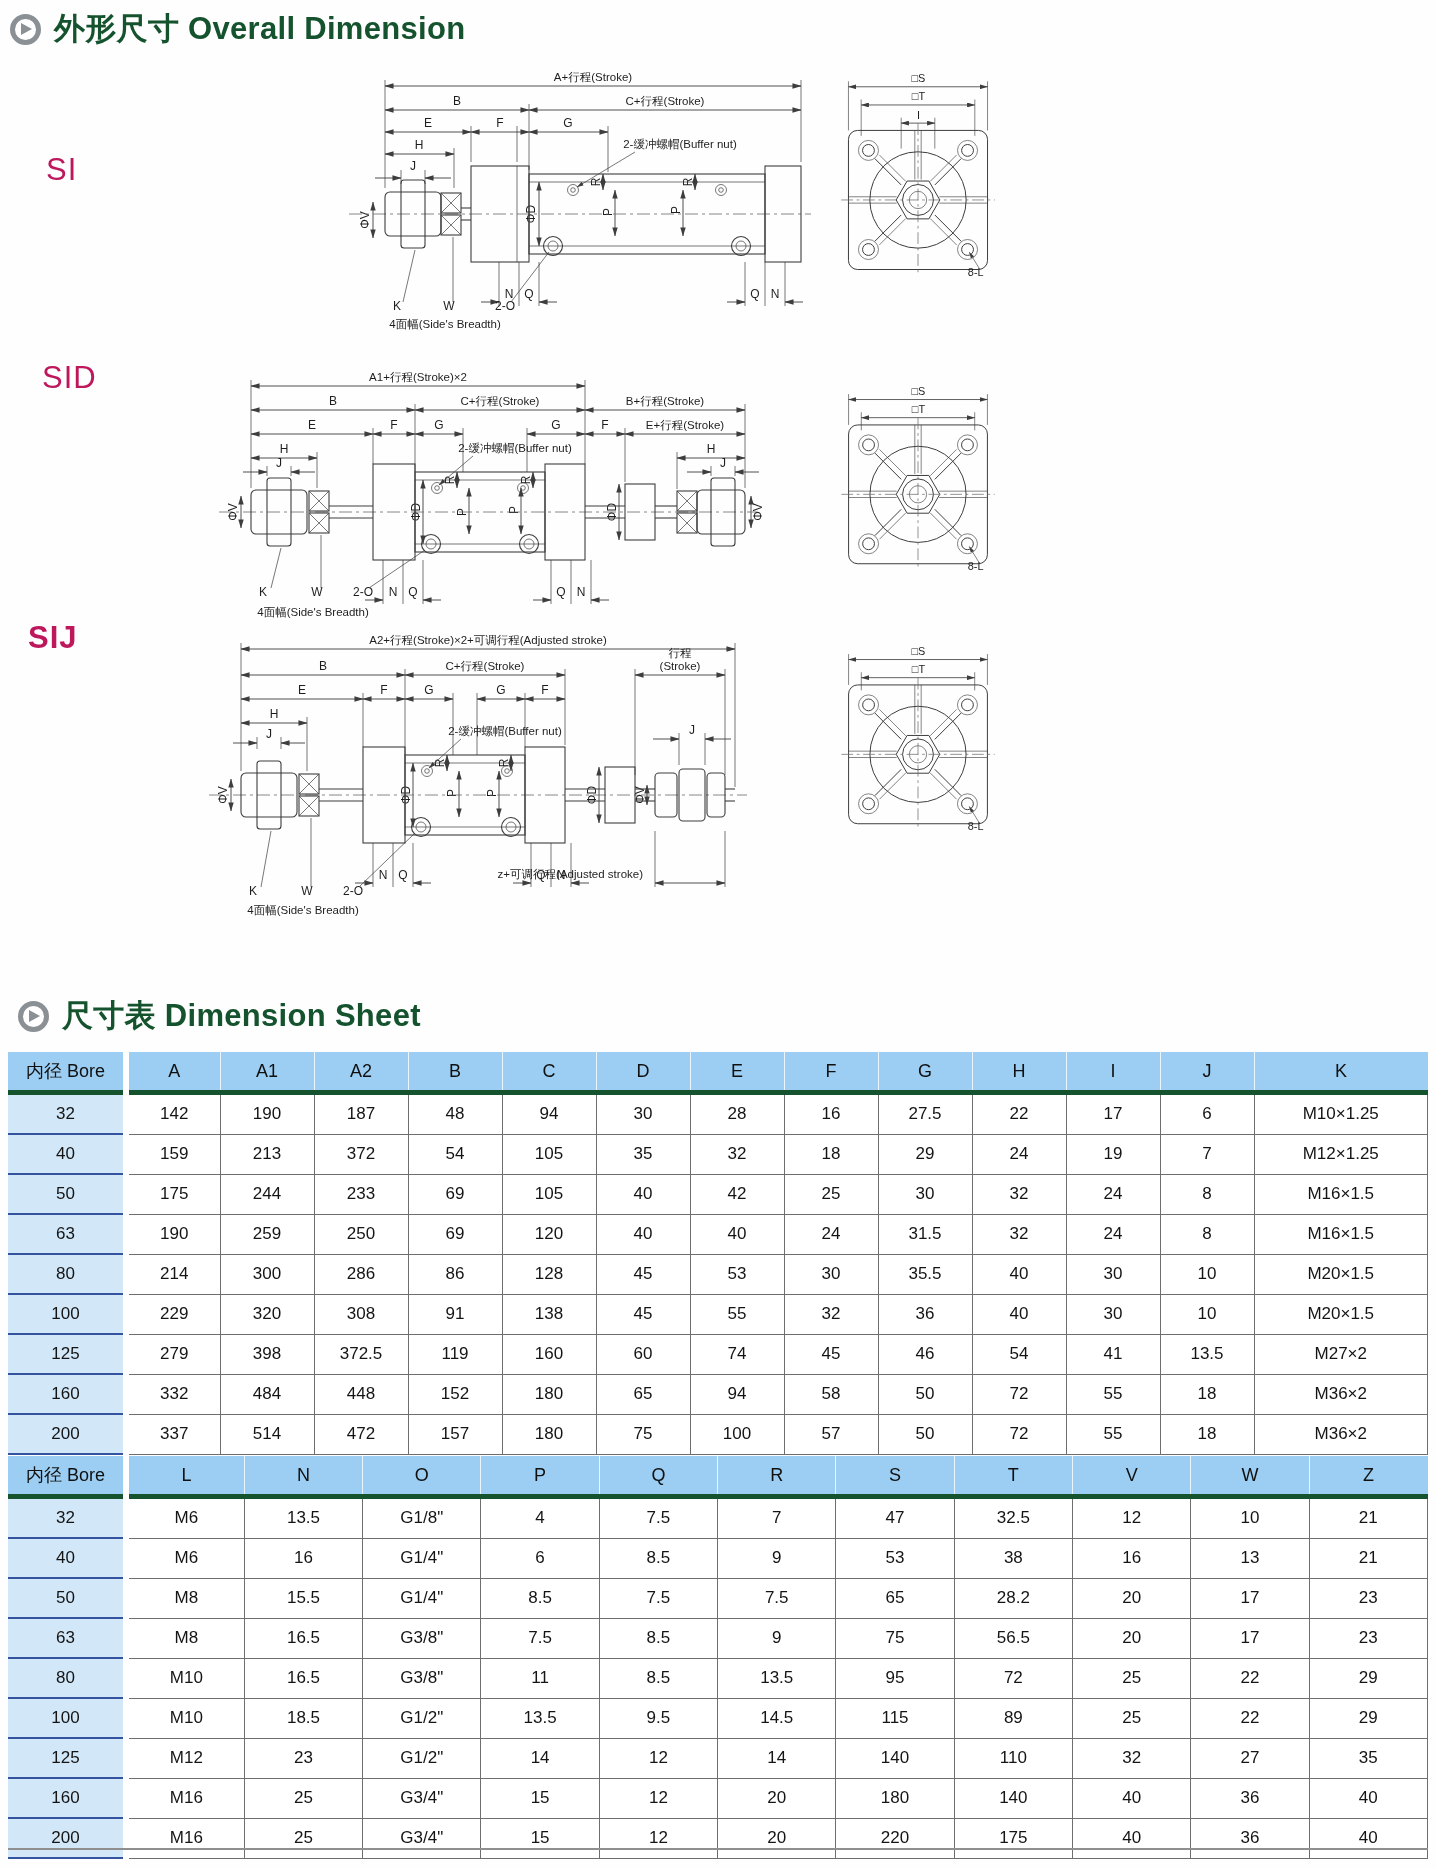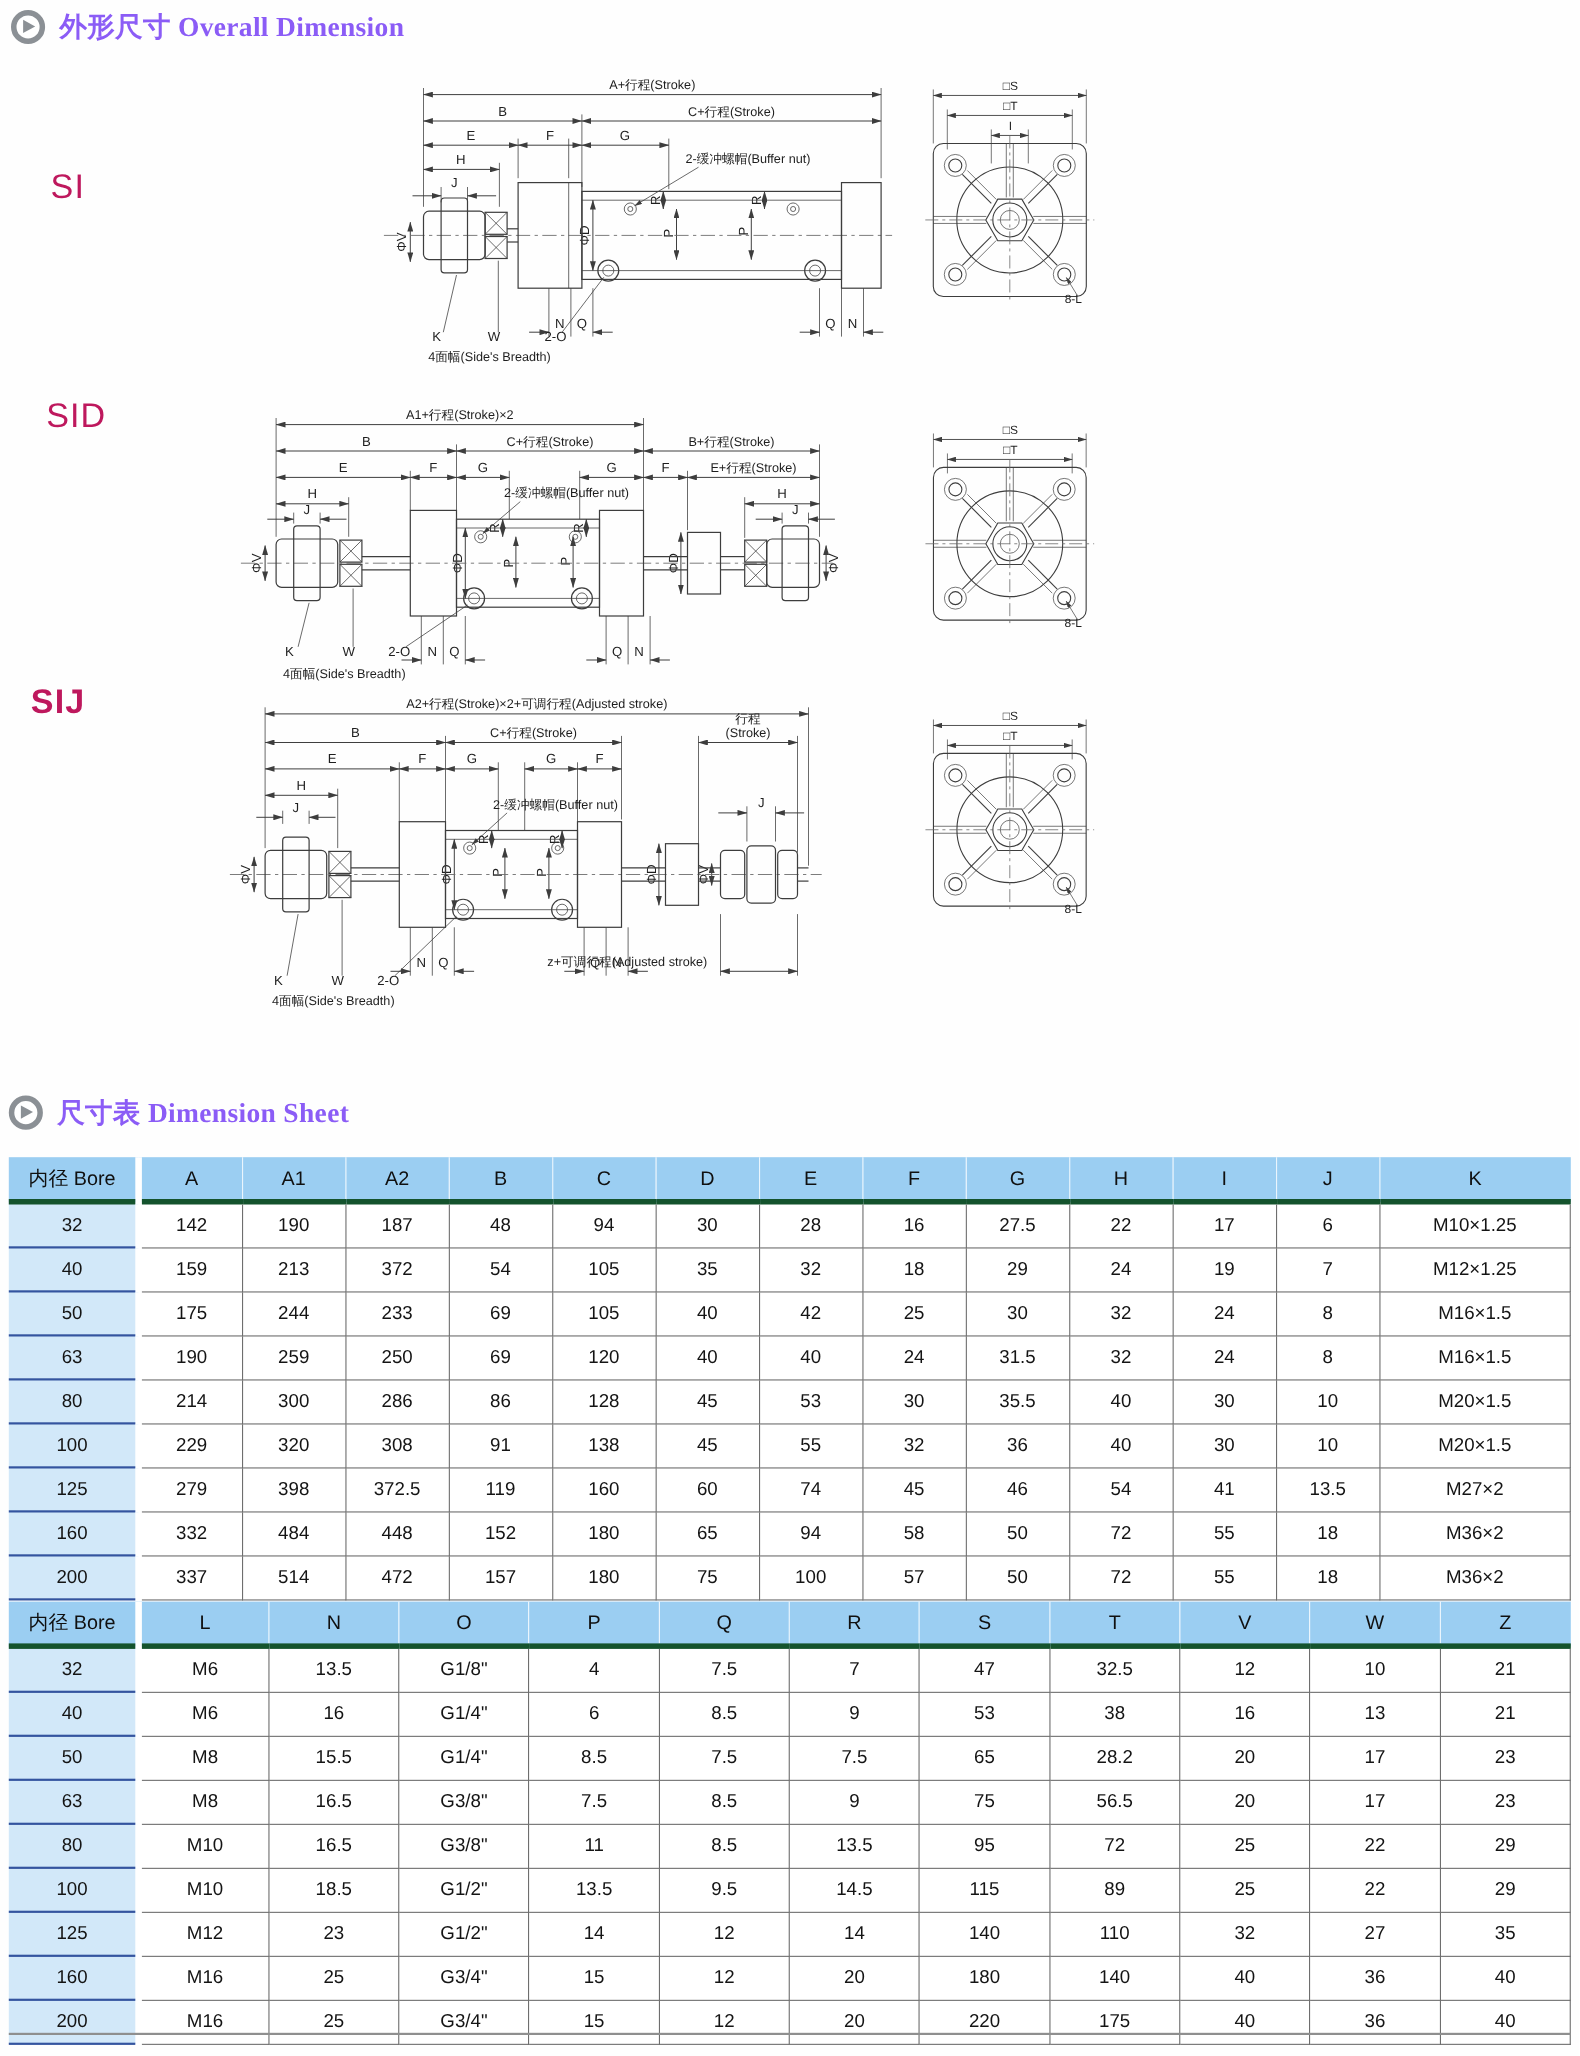--- a/index.html
+++ b/index.html
@@ -2,21 +2,21 @@
 <html><head>
 <meta charset="utf-8">
 <style>
   html,body { margin:0; padding:0; background:#ffffff; font-family:"Liberation Sans","DejaVu Sans",sans-serif; }
   .page { position:relative; width:1436px; height:1869px; background:#fefefe; overflow:hidden; }
 
   .sec-title { position:absolute; display:flex; align-items:center; gap:13px; }
   .sec-title .icon { width:31px; height:31px; border-radius:50%; border:5px solid #8b9095; box-sizing:border-box; background:#fff; position:relative; flex:none; }
   .sec-title .icon::after { content:""; position:absolute; left:6px; top:4px; width:0; height:0;
       border-left:11px solid #8b9095; border-top:6.5px solid transparent; border-bottom:6.5px solid transparent; }
-  .sec-title .t { font-size:25px; font-weight:700; color:#8b5cf6; letter-spacing:0.3px;font-family:Liberation Serif, serif; }
+  .sec-title .t { font-size:31px; font-weight:700; color:#14532d; letter-spacing:0.3px; }
 
   .model-label { position:absolute; font-size:31px; color:#be185d; letter-spacing:1px; }
 
   svg { position:absolute; overflow:visible; }
   svg text { font-size:12px; fill:#1e1e1e; }
   svg text.cn { font-size:11.5px; }
   .ln  { fill:none; stroke:#3d3d3d; stroke-width:1.1; }
   .thin{ fill:none; stroke:#3d3d3d; stroke-width:0.7; }
   .dim { fill:none; stroke:#3d3d3d; stroke-width:0.9; }
   .ext { fill:none; stroke:#3d3d3d; stroke-width:0.7; }
@@ -540,21 +540,21 @@
       <path class="ln" d="M106.5,120.5 L94.5,99.7 L70.5,99.7 L58.5,120.5 L70.5,141.3 L94.5,141.3 Z"></path>
       <circle class="ln" cx="82.5" cy="120.5" r="17"></circle>
         <circle class="thin" cx="82.5" cy="120.5" r="9.5"></circle>
       <line class="cl" x1="-2" y1="120.5" x2="167" y2="120.5"></line>
       <line class="cl" x1="82.5" y1="36" x2="82.5" y2="203"></line>
       <line class="ext" x1="150" y1="196" x2="139" y2="178" marker-end="url(#aE)"></line>
       <text x="146" y="204" text-anchor="middle">8-L</text>
     </g>
   </svg>
 
-  <div class="sec-title" style="left:8px; top:995px;justify-content:center;">
+  <div class="sec-title" style="left:18px; top:995px;justify-content:center;">
     <span class="icon"></span>
     <span class="t">尺寸表 Dimension Sheet</span>
   </div>
 
   <table class="tbl" style="top:1052px;">
     <colgroup>
       <col style="width:118px;">
       <col style="width:94px;">
         <col style="width:94px;">
         <col style="width:94px;">

